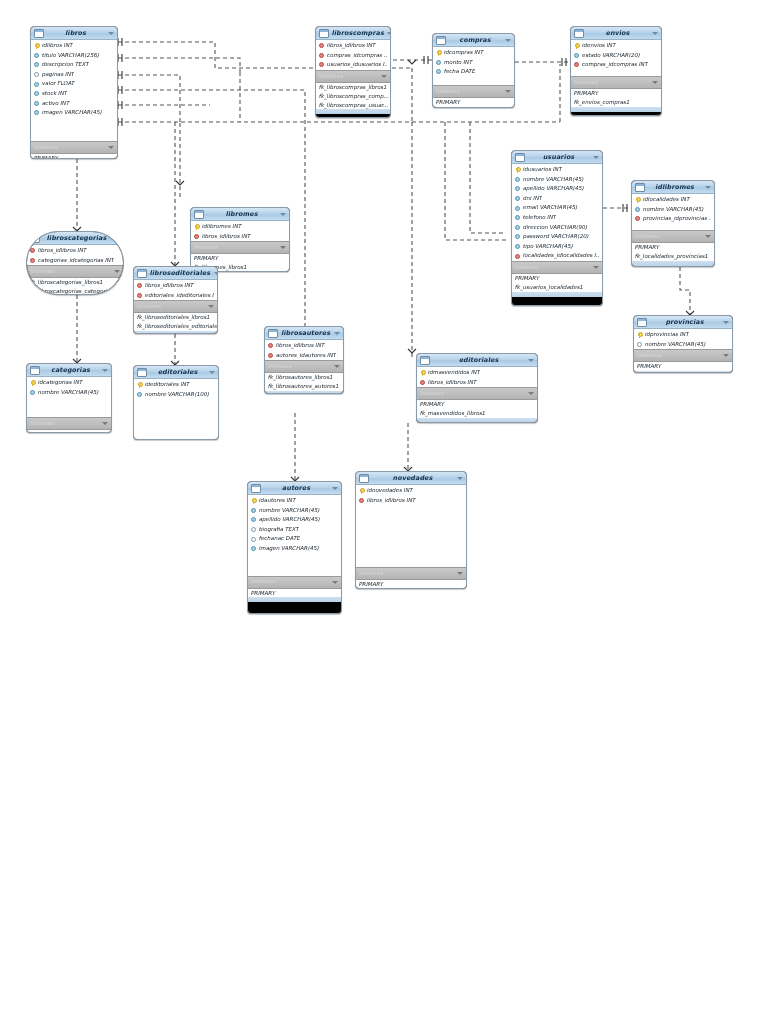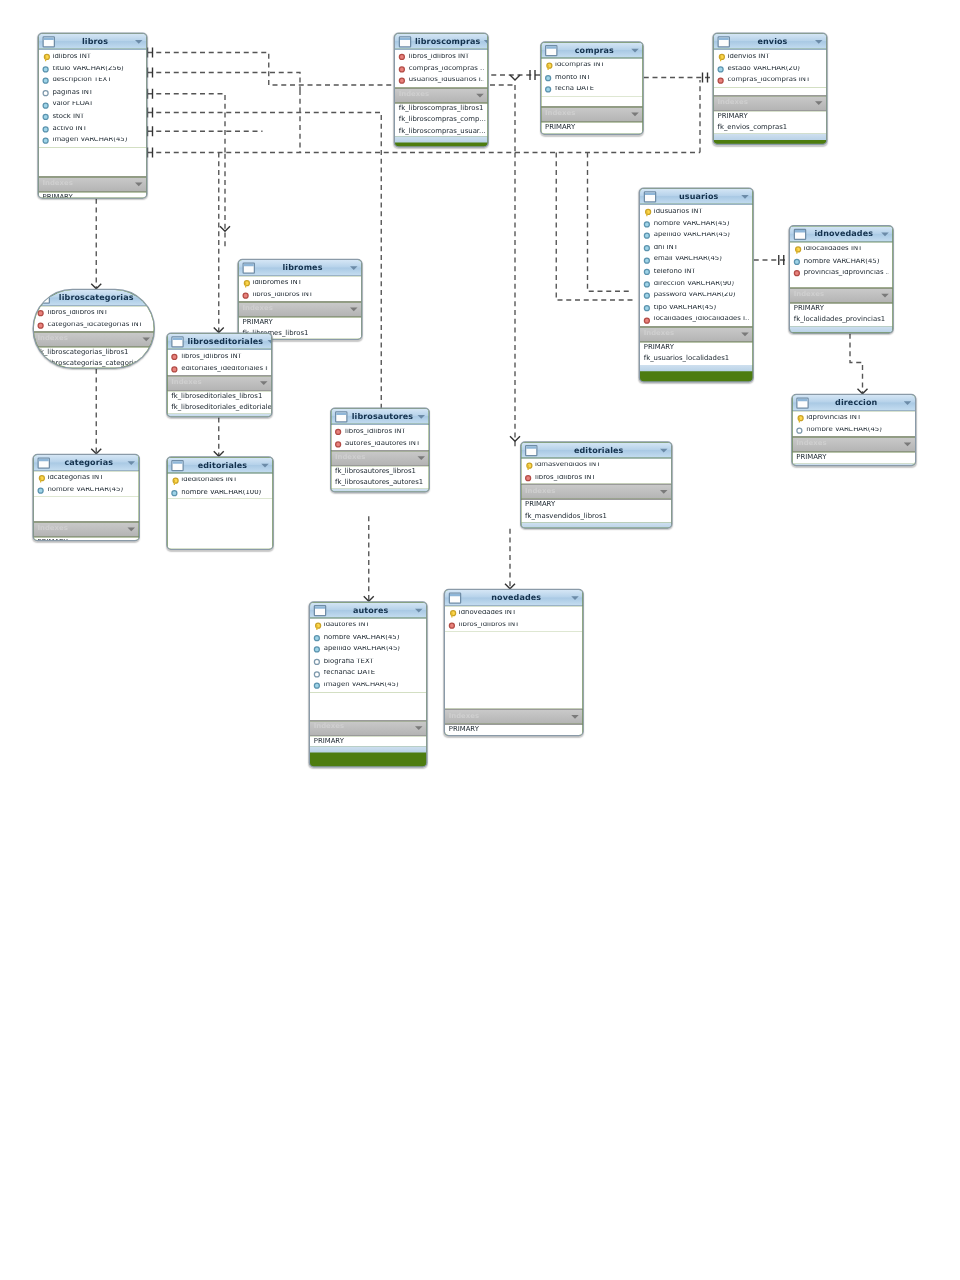--- a/index.html
+++ b/index.html
@@ -5,22 +5,22 @@
   html,body{margin:0;padding:0;background:#ffffff;}
   body{width:768px;height:1024px;position:relative;overflow:hidden;
        font-family:"DejaVu Sans","Liberation Sans",sans-serif;}
   #canvas{position:absolute;left:0;top:0;width:768px;height:1024px;}
 
   
   #wires{position:absolute;left:0;top:0;width:768px;height:1024px;pointer-events:none;}
 
   
   .tbl{position:absolute;border:1px solid #8a9aa8;border-radius:4px;
-       background:#4d7c0f;box-sizing:border-box;
-       box-shadow:0 1px 1px rgba(0,0,0,.22);overflow:hidden;}
+       background:#000000;box-sizing:border-box;
+       box-shadow:0 1px 1px rgba(0,0,0,.22);overflow:hidden;font-style:italic;}
   .tbl .hdr{height:13px;display:flex;align-items:center;gap:3px;
        padding:0 3px;box-sizing:border-box;
        background:linear-gradient(180deg,#d5e6f5 0%,#b6d2ea 48%,#a9c9e4 52%,#c3dcf0 100%);
        border-bottom:1px solid #9ab2c6;}
   .tbl .hdr .tname{font-size:6.4px;font-weight:bold;color:#13314d;
        flex:1;text-align:center;letter-spacing:.1px;line-height:1;}
   .ticon{width:8px;height:7px;border:1px solid #6f8ca6;background:#fdfdfd;
        border-radius:1px;position:relative;flex:none;}
   .ticon:before{content:"";position:absolute;left:0;top:0;right:0;height:2px;background:#8fb6d8;}
   .caret{width:0;height:0;border-left:3px solid transparent;border-right:3px solid transparent;
@@ -316,21 +316,21 @@
         </div>
         <div class="idx">
           <div class="idxrow">PRIMARY</div>
           <div class="idxrow">fk_usuarios_localidades1</div>
         </div>
         <div class="foot"></div>
       </div>
       <div class="tbl" style="left: 631px; top: 180px; width: 84px; height: 87px;">
         <div class="hdr">
           <span class="ticon"></span>
-          <span class="tname">idnovedades</span>
+          <span class="tname">idlibromes</span>
           <span class="caret"></span>
         </div>
         <div class="cols">
           <div class="col">
             <span class="mk pk"></span>
             <span class="cname">idlocalidades INT</span>
           </div>
           <div class="col">
             <span class="mk nn"></span>
             <span class="cname">nombre VARCHAR(45)</span>
@@ -347,21 +347,21 @@
         </div>
         <div class="idx">
           <div class="idxrow">PRIMARY</div>
           <div class="idxrow">fk_localidades_provincias1</div>
         </div>
         <div class="foot"></div>
       </div>
       <div class="tbl" style="left: 633px; top: 315px; width: 100px; height: 58px;">
         <div class="hdr">
           <span class="ticon"></span>
-          <span class="tname">direccion</span>
+          <span class="tname">provincias</span>
           <span class="caret"></span>
         </div>
         <div class="cols">
           <div class="col">
             <span class="mk pk"></span>
             <span class="cname">idprovincias INT</span>
           </div>
           <div class="col">
             <span class="mk nul"></span>
             <span class="cname">nombre VARCHAR(45)</span>

